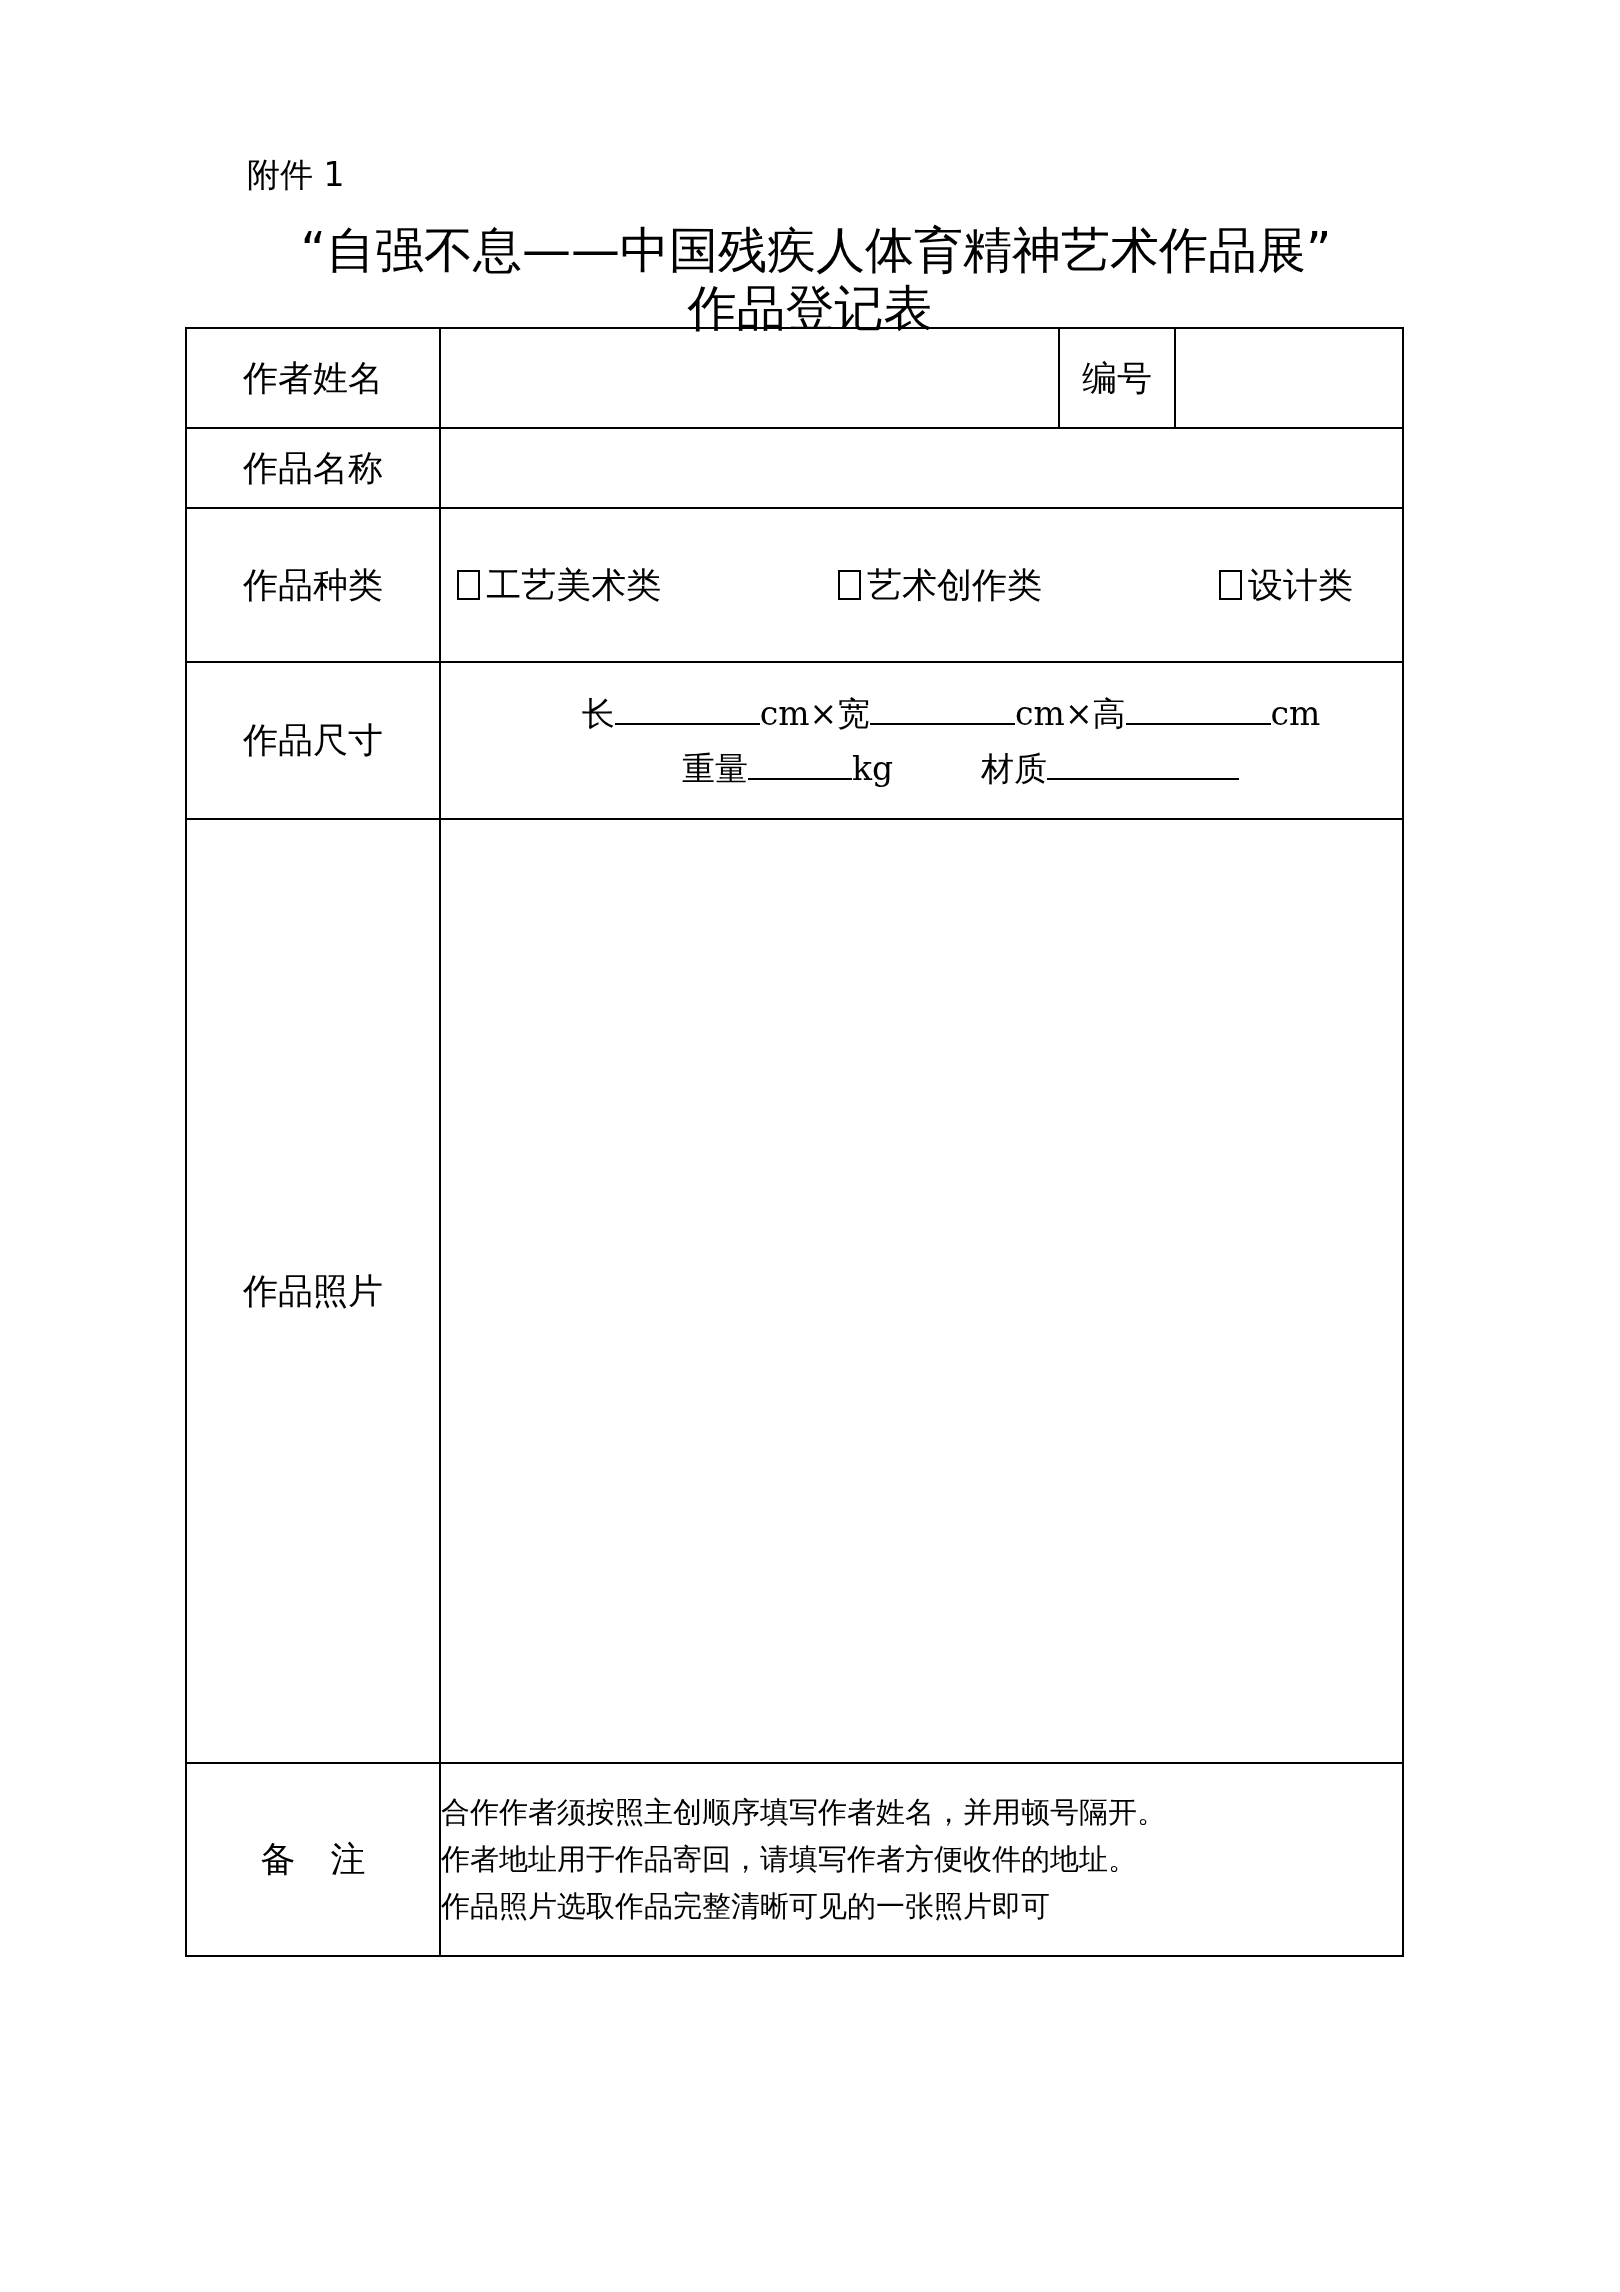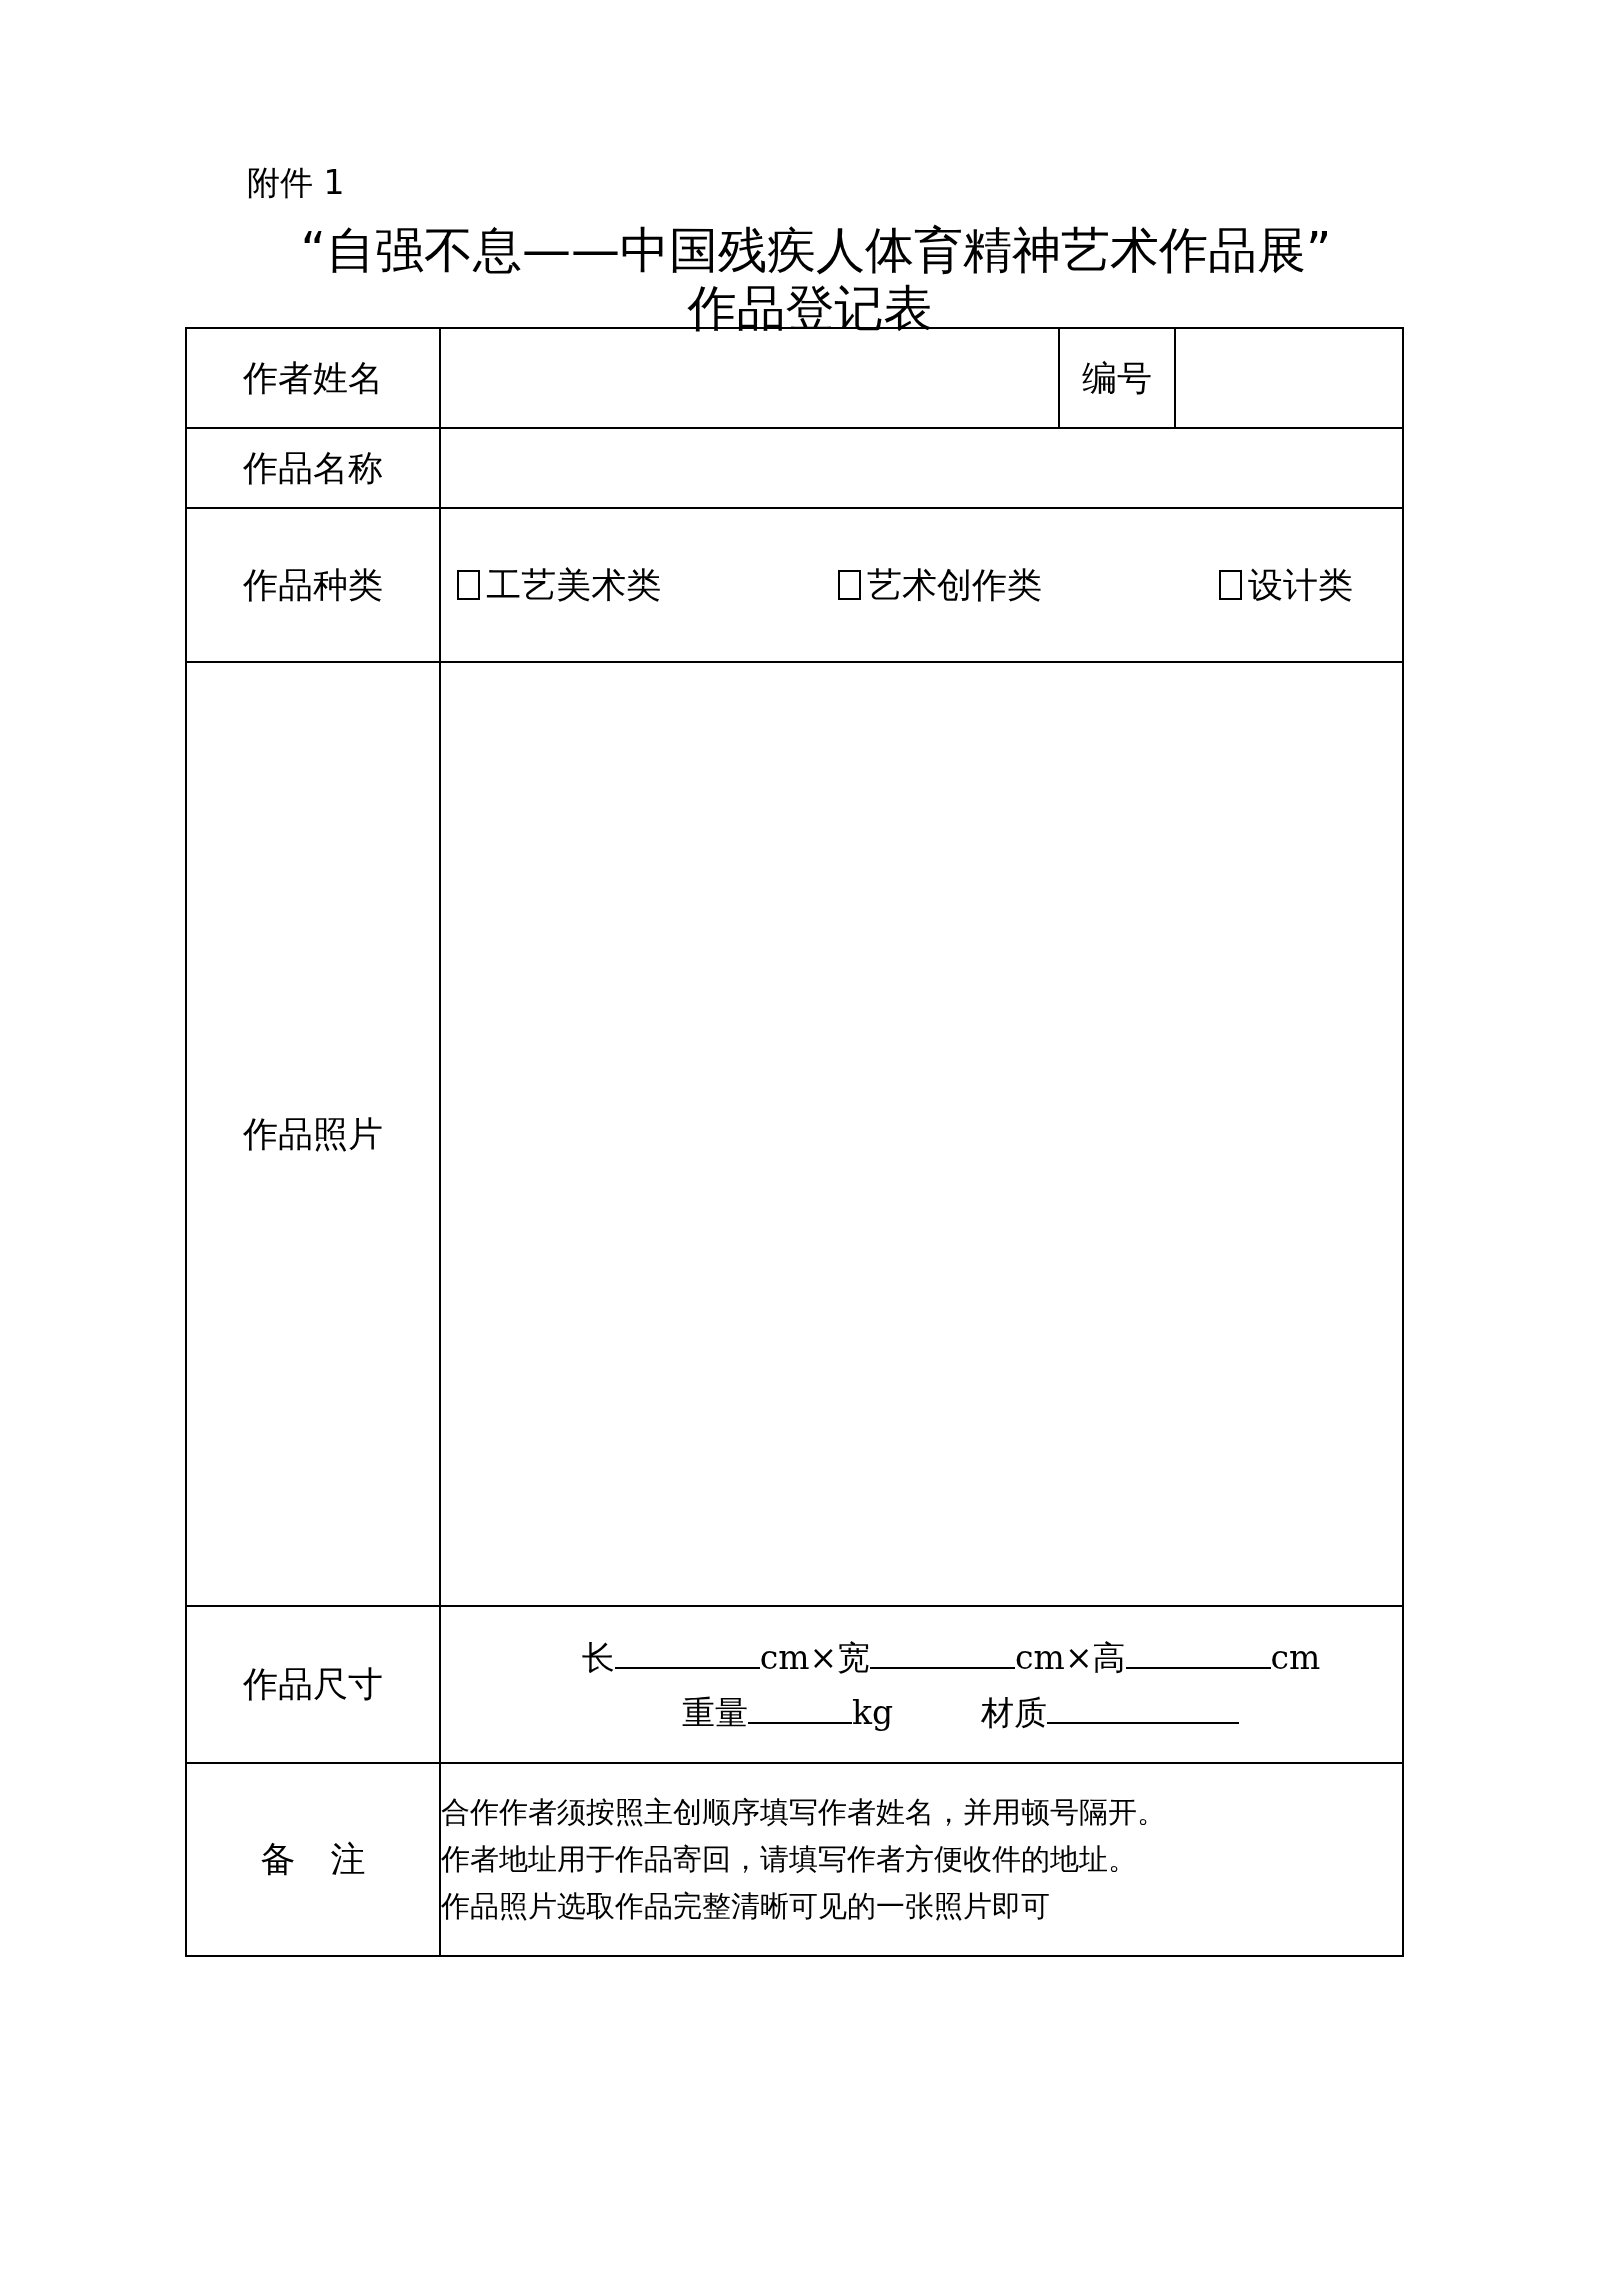--- a/index.html
+++ b/index.html
@@ -1,18 +1,18 @@
 <!DOCTYPE html>
 <html><head>
 <meta charset="utf-8">
 <style>
   html, body { margin:0; padding:0; background:#ffffff; }
   body { width:1620px; height:2293px; position:relative; overflow:hidden;
          font-family:"DejaVu Sans","Liberation Sans",sans-serif; color:#000; }
-  .attach { position:absolute; left:247px; top:163px; font-size:33px; line-height:39px; }
+  .attach { position:absolute; left:247px; top:155px; font-size:33px; line-height:39px; }
   .title1 { position:absolute; left:0; width:1620px; top:221px; text-align:center;
             font-size:49px; line-height:59px; padding-left:11.8px; box-sizing:border-box; }
   .title2 { position:absolute; left:0; width:1620px; top:270px; text-align:center;
             font-size:49px; line-height:59px;margin-top:9px; }
   table.form { position:absolute; left:185px; top:327px; width:1217px;
                border-collapse:collapse; table-layout:fixed; }
   table.form td { border:2.9px solid #000; padding:0; vertical-align:middle; }
   .lbl { text-align:center; font-size:35px; }
   .cat-cell { font-family:"DejaVu Serif","Liberation Serif",serif; font-size:35px; }
   .cats { display:flex; justify-content:space-between; padding:0 49px 0 15.7px; }
@@ -59,34 +59,34 @@
           <span class="box"></span>
           <span>艺术创作类</span>
         </span>
         <span class="cat">
           <span class="box"></span>
           <span>设计类</span>
         </span>
       </div>
     </td>
   </tr>
-  <tr style="height:944px">
-    <td class="lbl">作品照片</td>
-    <td colspan="3"></td>
-  </tr>
   <tr style="height:157px">
     <td class="lbl">作品尺寸</td>
     <td colspan="3" class="dims">
       <div style="padding-left:59px;">
         <span>长</span><span class="blank" style="width:145px"></span><span>cm</span><span>×</span><span>宽</span><span class="blank" style="width:145px"></span><span>cm</span><span>×</span><span>高</span><span class="blank" style="width:145px"></span><span>cm</span>
       </div>
       <div style="padding-left:78px;">
         <span>重量</span><span class="blank" style="width:104px"></span><span>kg</span><span style="display:inline-block;width:88px"></span><span>材质</span><span class="blank" style="width:192px"></span>
       </div>
     </td>
+  </tr>
+  <tr style="height:944px">
+    <td class="lbl">作品照片</td>
+    <td colspan="3"></td>
   </tr>
   <tr style="height:193px">
     <td class="lbl">备　注</td>
     <td colspan="3" class="remarks">
       <div>合作作者须按照主创顺序填写作者姓名，并用顿号隔开。</div>
       <div>作者地址用于作品寄回，请填写作者方便收件的地址。</div>
       <div>作品照片选取作品完整清晰可见的一张照片即可</div>
     </td>
   </tr>
 </tbody>

